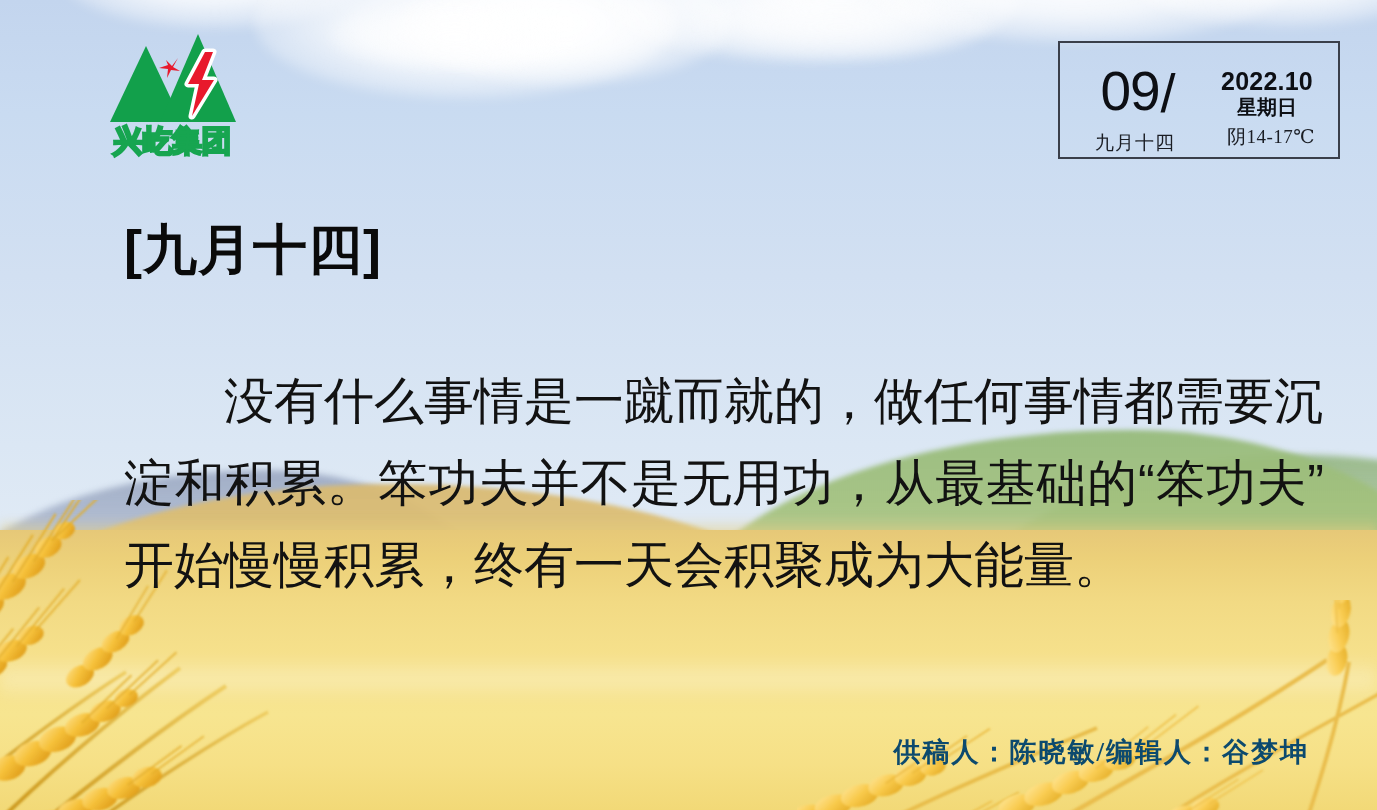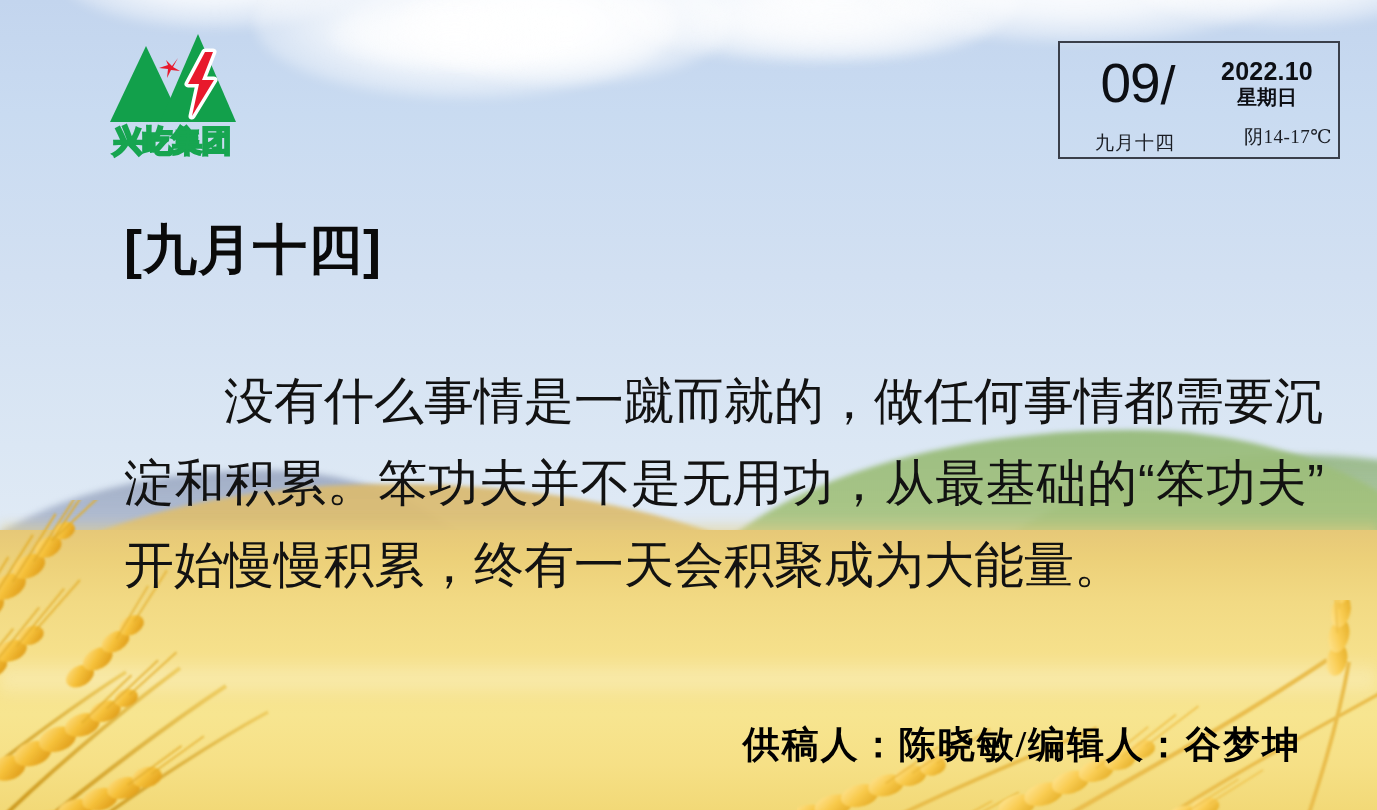--- a/index.html
+++ b/index.html
@@ -148,21 +148,21 @@
     width: 282px; height: 118px;
     border: 2px solid #3a3f4a;
     box-sizing: border-box;
     color: #111318;
   }
   #date-card .row-top {
     position: absolute;
     left: 0; right: 0; top: 4px;
     height: 72px;
     display: flex;
-    align-items: center;
+    align-items: flex-end;
   }
   #date-card .day-wrap {
     flex: 0 0 148px;
     display: flex;
     align-items: baseline;
     justify-content: center;
     padding-left: 4px;
   }
   #date-card .day {
     font-size: 55px;
@@ -201,21 +201,21 @@
     position: absolute;
     left: 0; right: 0; top: 78px;
     height: 32px;
     display: flex;
     align-items: center;
     font-family: "Liberation Serif", "DejaVu Serif", serif;
     font-size: 19px;
     color: #1a1d24;
   }
   #date-card .lunar { flex: 0 0 150px; text-align: center; letter-spacing: 1px; margin-top: 12px; }
-  #date-card .weather { flex: 1 1 auto; text-align: right; letter-spacing: .5px; padding-right: 6px; }
+  #date-card .weather { flex: 1 1 auto; text-align: center; letter-spacing: .5px; padding-right: 6px; }
 
   
   #section-title {
     position: absolute;
     left: 124px; top: 222px;
     font-size: 54px;
     font-weight: bold;
     letter-spacing: 1px;
     color: #0a0a0a;
     line-height: 1;
@@ -229,26 +229,26 @@
     line-height: 82px;
     color: #121212;
     letter-spacing: 0px;
     text-indent: 2em;
     text-align: justify;
     text-justify: inter-character;
   }
 
   #credits {
     position: absolute;
-    right: 76px; bottom: 40px;
+    right: 68px; bottom: 40px;
     font-family: "Liberation Serif", "DejaVu Serif", serif;
-    font-size: 37px;
+    font-size: 27px;
     font-weight: bold;
     letter-spacing: 2px;
-    color: #000000;
+    color: #0c4a6e;
   }
 </style>
 </head>
 <body>
 
 <div id="poster">
 
   <div class="bg-layer sky">
     <div class="cloud c5"></div>
     <div class="cloud c1"></div>

